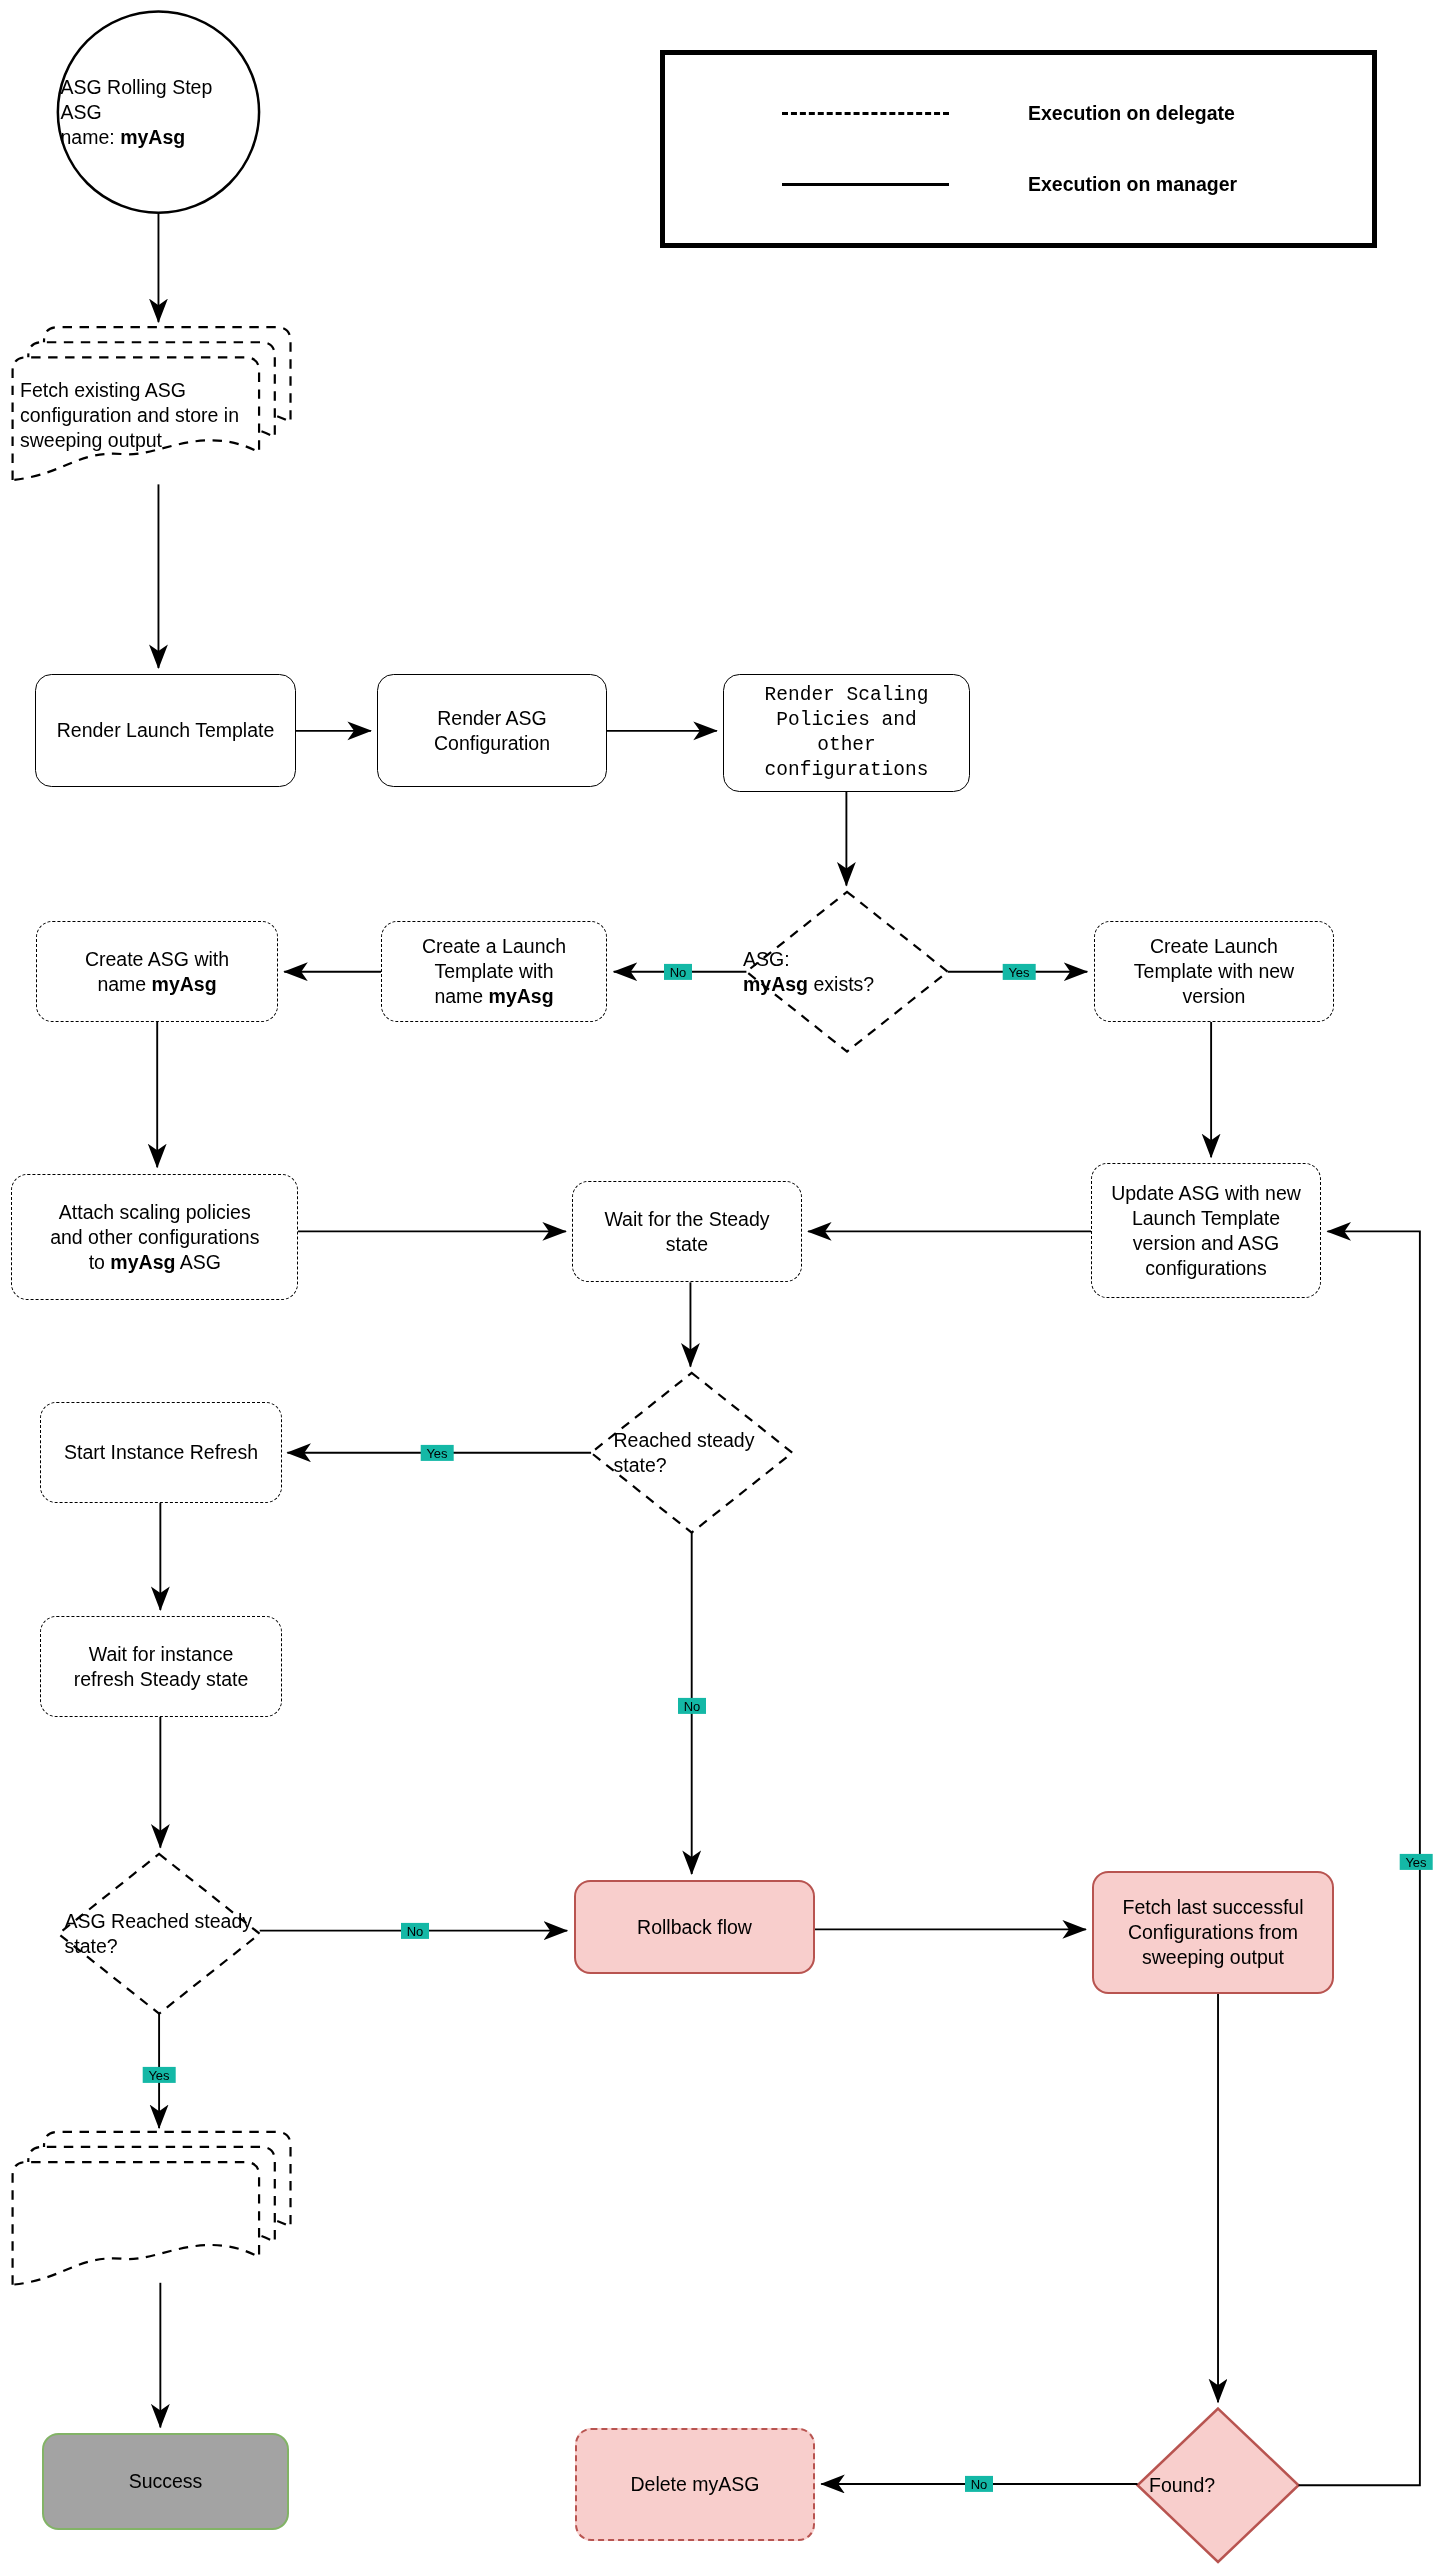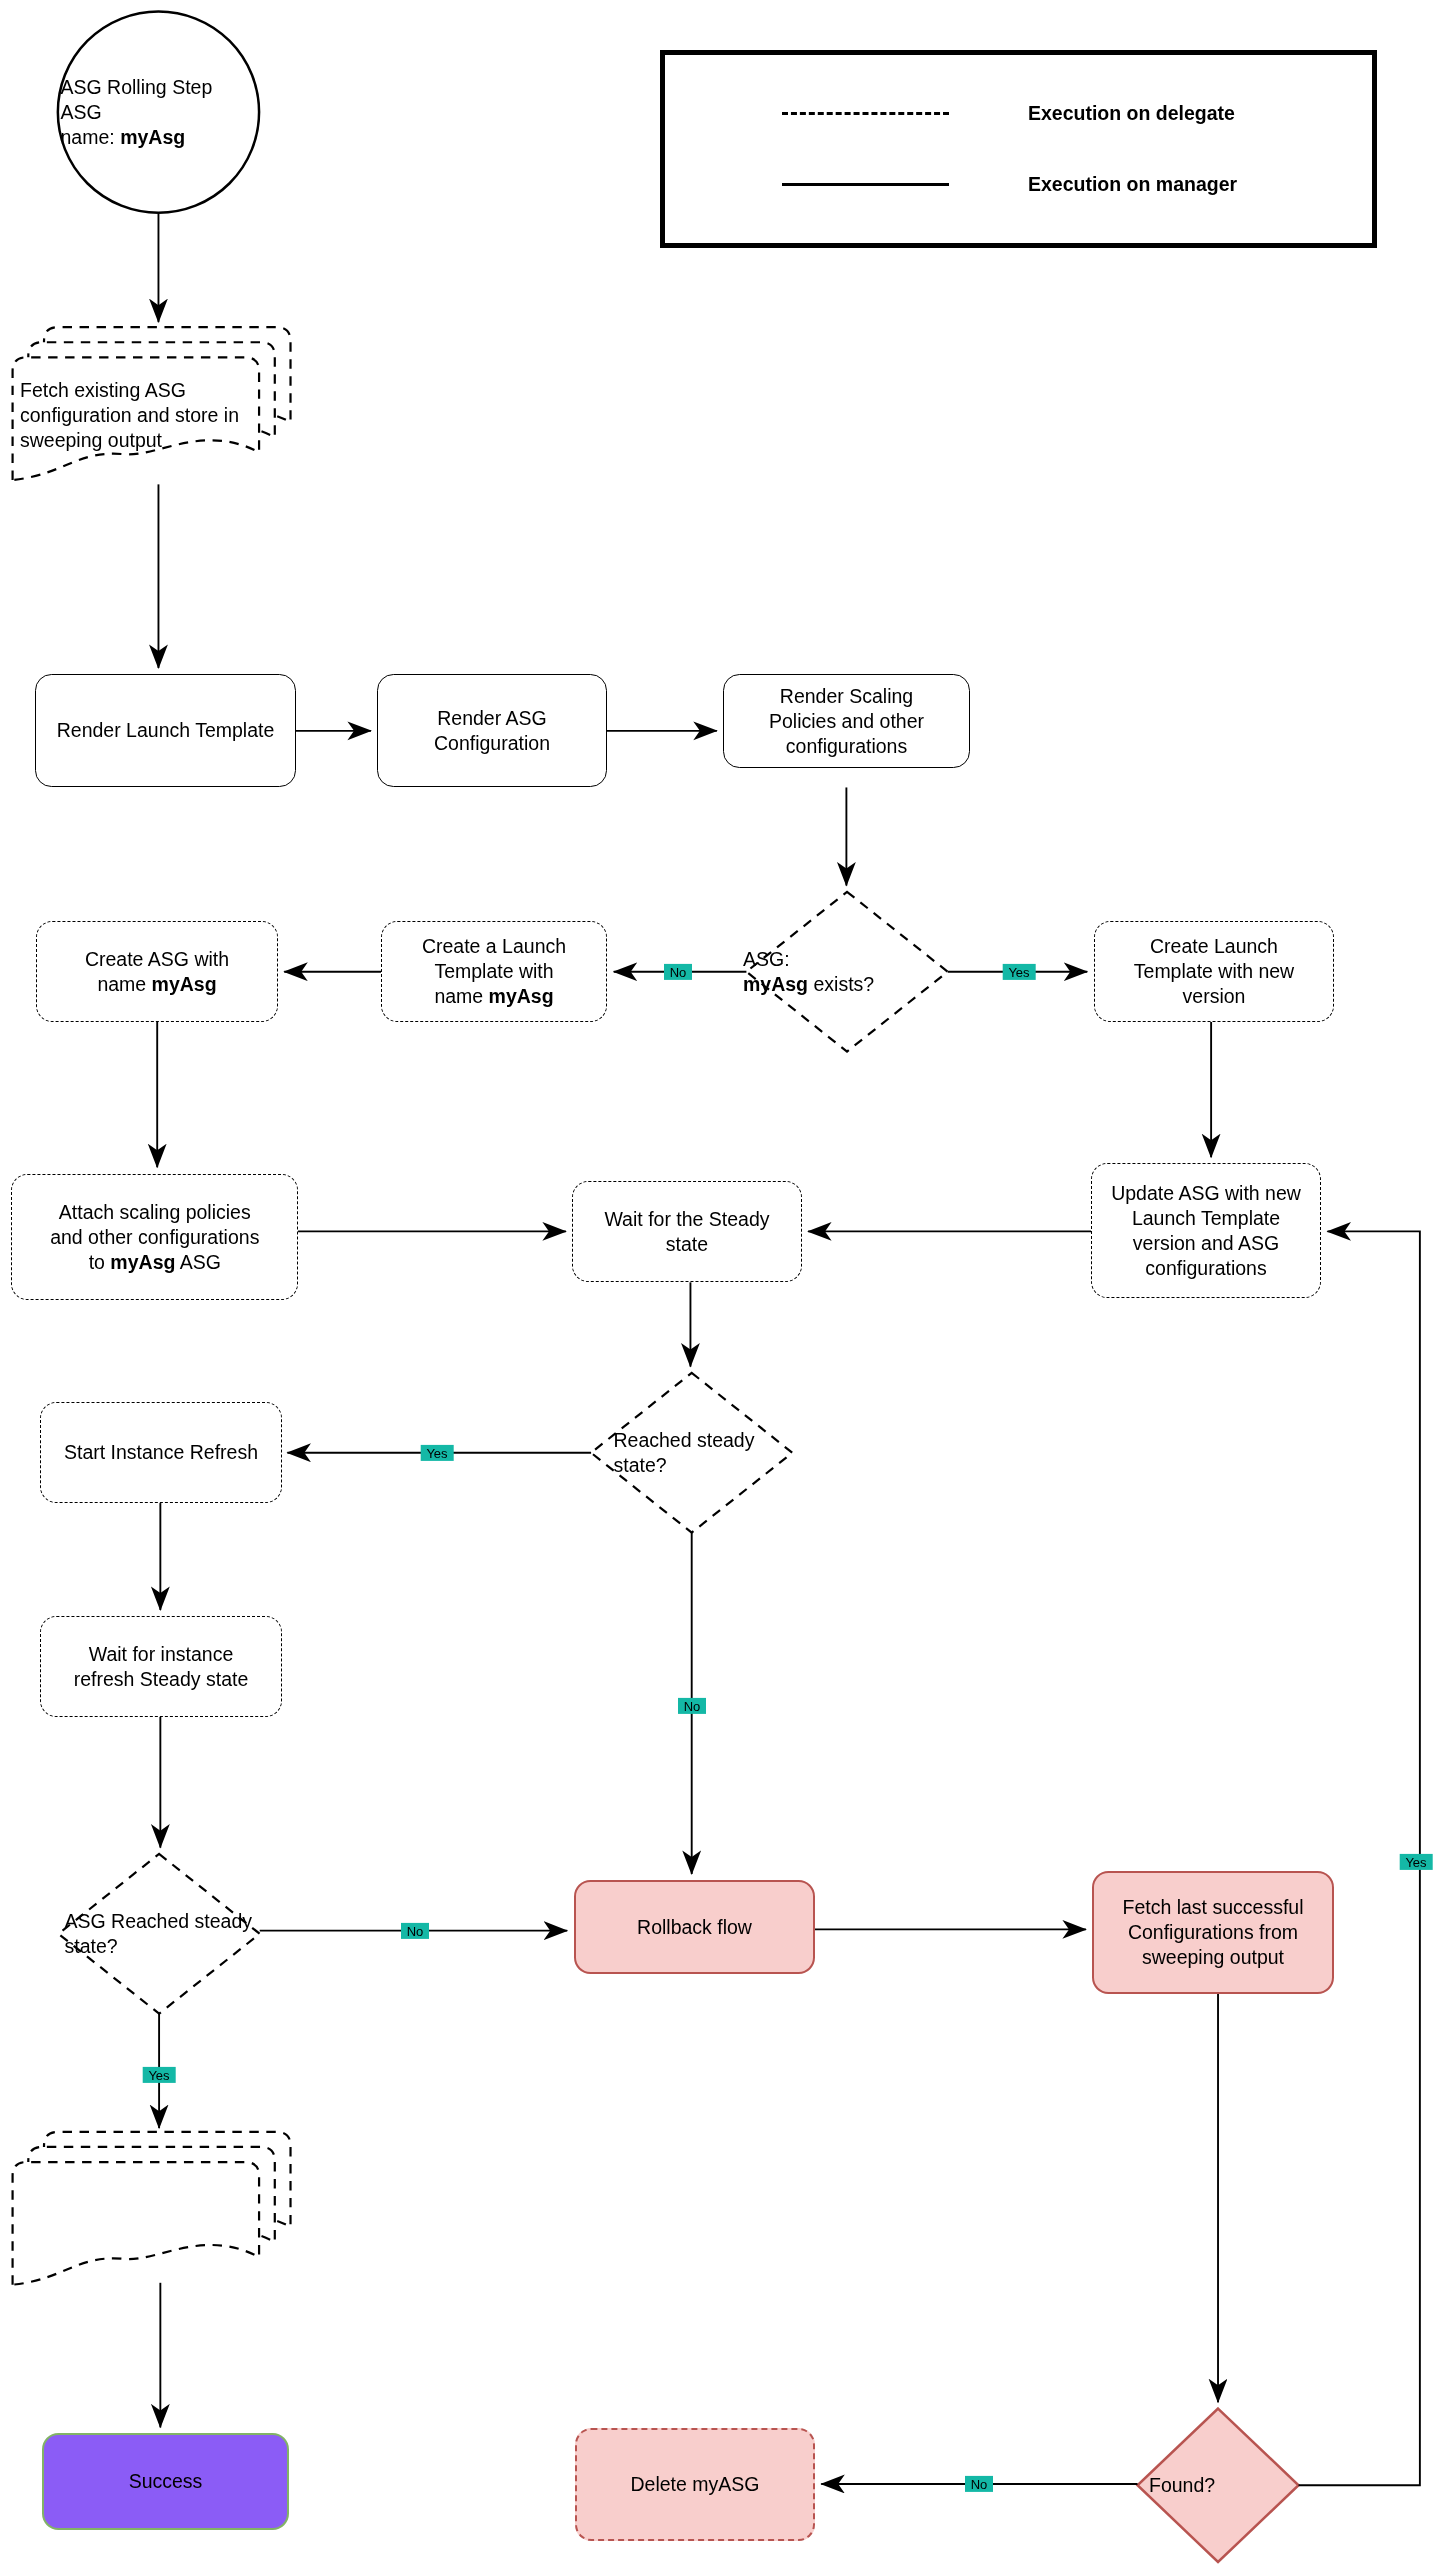--- a/index.html
+++ b/index.html
@@ -4,21 +4,21 @@
 <style>
   html,body{margin:0;padding:0;background:#ffffff;}
   #canvas{position:relative;width:1440px;height:2576px;background:#ffffff;overflow:hidden;
           font-family:"Liberation Sans", sans-serif;color:#000;}
   #wires{position:absolute;left:0;top:0;z-index:1;}
   .node{position:absolute;display:flex;flex-direction:column;align-items:center;justify-content:center;
         text-align:center;font-size:19.5px;line-height:25px;background:#fff;border:1.9px solid #000;
         border-radius:16.4px;box-sizing:border-box;z-index:2;padding:0 8.8px;}
   .dashedb{border-style:dashed;}
   .red{background:#f8cecc;border-color:#b85450;border-width:2.5px;}
-  .green{background:#8b5cf6;border-color:#82b366;border-width:2.5px;}
+  .green{background:#a3a3a3;border-color:#82b366;border-width:2.5px;}
   .pad40{padding:0 28px;}
   .pad20{padding:0 16.4px;}
   .shape-label{position:absolute;transform:translate(-50%,-50%);text-align:left;
                font-size:19.5px;line-height:25px;z-index:3;}
   .edge-label{position:absolute;transform:translate(-50%,-50%);background:#14b8a6;
               padding:0.6px 5.7px;font-size:13px;z-index:4;}
   .legend{position:absolute;left:652px;top:50px;width:717px;height:198px;border:5.7px solid #000;
           box-sizing:border-box;display:flex;flex-direction:column;justify-content:space-evenly;
           padding-left:117px;z-index:2;background:#fff;margin-left:8px;}
   .legend-row{display:flex;align-items:center;}
@@ -114,21 +114,21 @@
 
   <div class="shape-label" style="left:159px;top:1934px;width:189px;">ASG Reached steady state?</div>
 
 
   <div class="shape-label" style="left:1218px;top:2485px;width:138px;">Found?</div>
 
   <div class="node" style="left:35px;top:674px;width:261px;height:113px;">Render Launch Template</div>
 
   <div class="node" style="left:377px;top:674px;width:230px;height:113px;">Render ASG Configuration</div>
 
-  <div class="node pad40" style="left:723px;top:674px;width:247px;height:94px;">Render Scaling Policies and other configurations</div>
+  <div class="node pad40" style="left:723px;top:674px;width:247px;height:118px;font-family:Liberation Mono, monospace;">Render Scaling Policies and other configurations</div>
 
   <div class="node dashedb" style="left:36px;top:921px;width:242px;height:101px;">
     <div>Create ASG with</div>
     <div><span>name </span><b>myAsg</b></div>
   </div>
 
   <div class="node dashedb" style="left:381px;top:921px;width:226px;height:101px;">
     <div>Create a Launch</div>
     <div>Template with</div>
     <div><span>name </span><b>myAsg</b></div>

